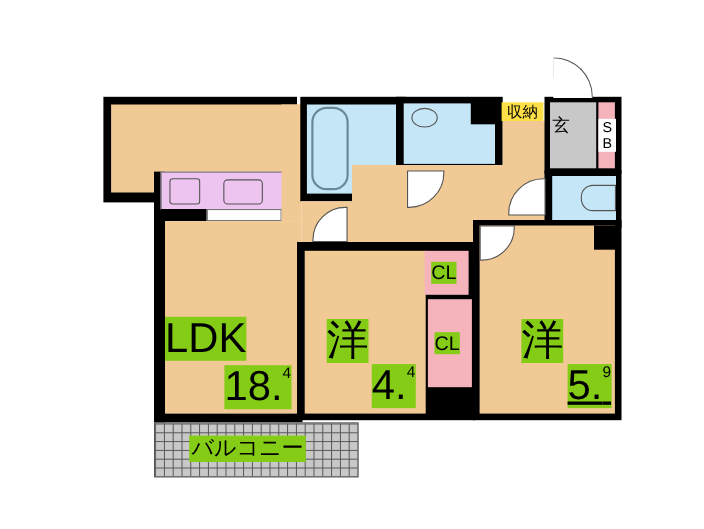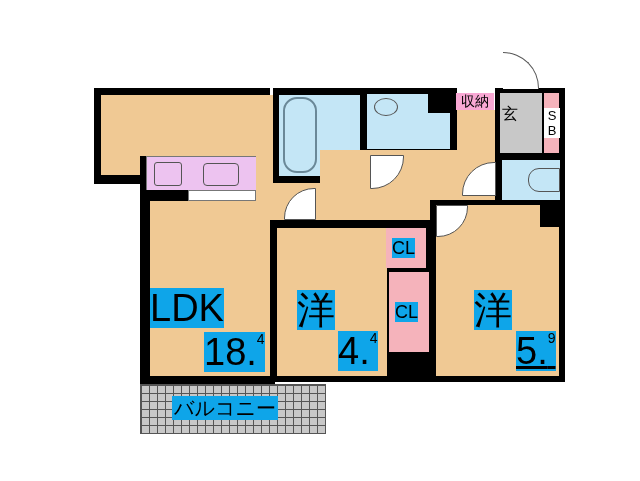--- a/index.html
+++ b/index.html
@@ -4,21 +4,21 @@
 <style>
   html,body{margin:0;padding:0;background:#fff;}
   body{width:640px;height:481px;position:relative;overflow:hidden;font-family:"Liberation Sans","DejaVu Sans",sans-serif;}
   .abs{position:absolute;}
   .floor{background:#f0c994;}
   .wet{background:#c4e6f6;}
   .pink{background:#f5b3bb;}
   .kitch{background:#edc3f0;}
   .gray{background:#c8c8c8;}
   .wall{background:#000;}
-  .label{position:absolute;background:#0ea5e9;color:#000;}
+  .label{position:absolute;background:#84cc16;color:#000;}
   .big{font-size:38px;line-height:40px;}
   .num{font-size:38px;line-height:40px;}
   .sup{font-size:14px;vertical-align:top;line-height:14px;}
   .small{font-size:14px;line-height:16px;}
 </style>
 </head>
 <body>
 
 <div class="abs wall" style="left:94px;top:88px;width:176px;height:96px;"></div>
 <div class="abs floor" style="left:101px;top:95px;width:173px;height:80px;"></div>
@@ -36,21 +36,21 @@
 
 <div class="abs wall" style="left:273px;top:88px;width:96px;height:95px;"></div>
 <div class="abs wet" style="left:279px;top:95px;width:83px;height:81px;"></div>
 <div class="abs" style="left:283px;top:97px;width:30px;height:72px;border:2px solid #6a8898;border-radius:14px;"></div>
 
 <div class="abs wall" style="left:360px;top:88px;width:97px;height:68px;"></div>
 <div class="abs wet" style="left:367px;top:94px;width:83px;height:55px;"></div>
 <div class="abs" style="left:374px;top:98px;width:22px;height:16px;border:1px solid #555;border-radius:50%;"></div>
 <div class="abs wall" style="left:428px;top:93px;width:22px;height:20px;"></div>
 
-<div class="label small pink" style="left:456px;top:93px;width:38px;height:17px;text-align:center;background:#f9a8d4;">収納</div>
+<div class="label small pink" style="left:456px;top:93px;width:38px;height:17px;text-align:center;background:#fde047;">収納</div>
 
 <div class="abs floor" style="left:320px;top:150px;width:180px;height:50px;"></div>
 <div class="abs floor" style="left:457px;top:110px;width:40px;height:45px;"></div>
 <div class="abs floor" style="left:274px;top:183px;width:160px;height:38px;"></div>
 
 <div class="abs wall" style="left:495px;top:88px;width:70px;height:70px;"></div>
 <div class="abs gray" style="left:500px;top:93px;width:42px;height:60px;"></div>
 <div class="label" style="left:502px;top:104px;font-size:16px;background:transparent;">玄</div>
 <div class="label small" style="left:544px;top:93px;width:15px;height:60px;background:#f5b3bb;display:flex;align-items:center;justify-content:center;text-align:center;">
   <span style="writing-mode:vertical-rl;text-orientation:upright;background:#fff;font-size:13px;">SB</span>

